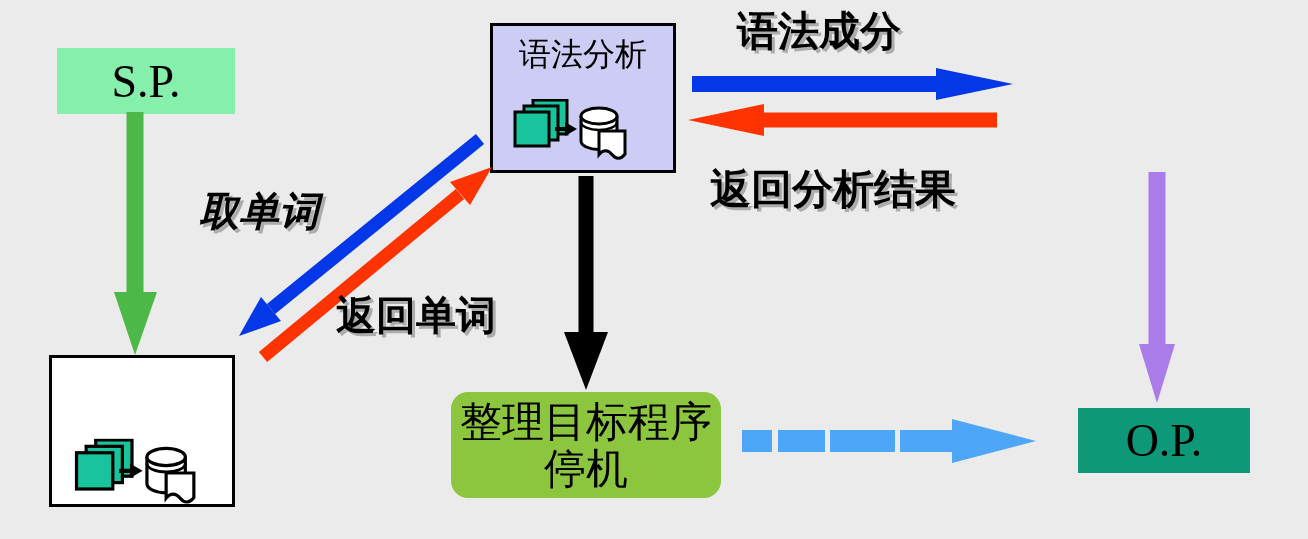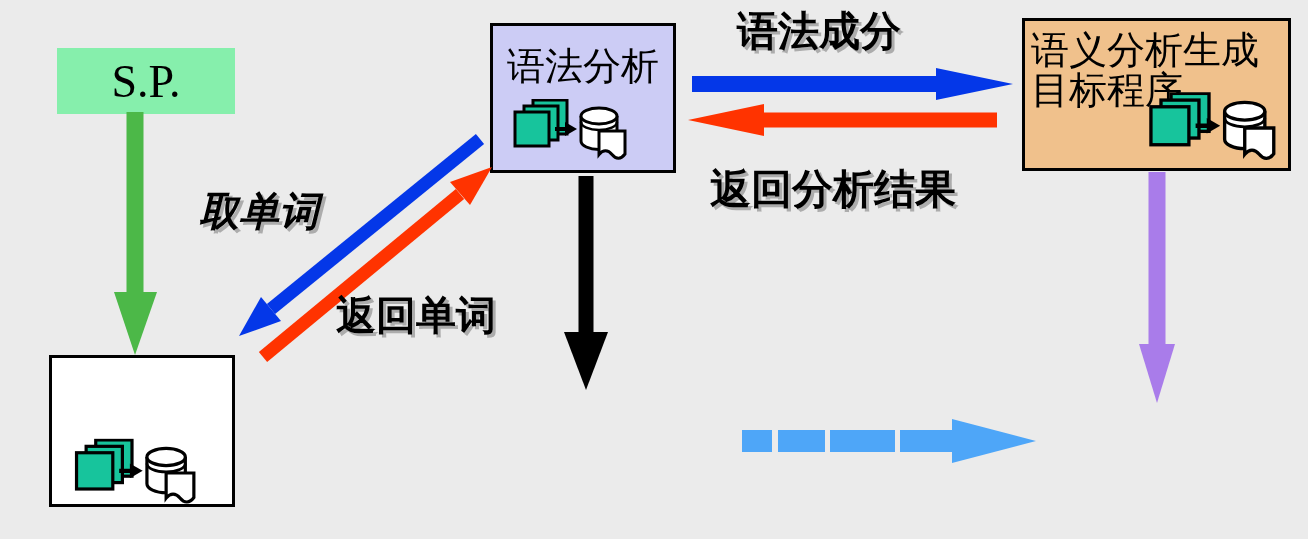--- a/index.html
+++ b/index.html
@@ -22,22 +22,22 @@
   #lexical-box{left:49px;top:355px;width:186px;height:152px;background:#FFFFFF;border:3px solid #000;}
   #syntax-box{left:490px;top:23px;width:186px;height:150px;background:#CCCCF5;border:3px solid #000;}
   #semantic-box{left:1022px;top:18px;width:269px;height:153px;background:#F0C18C;border:3px solid #000;}
   #finish-box{
     left:451px;top:392px;width:270px;height:106px;
     background:#8CC63F;border-radius:17px;
     display:flex;flex-direction:column;justify-content:center;
     text-align:center;font-size:42px;line-height:1.12;color:#000;
   }
   .cjk-title{
-    font-size:38px;color:#000;text-align:center;
-    white-space:nowrap;padding-top:12px;line-height:1.05;margin-top:9px;
+    font-size:32px;color:#000;text-align:center;
+    white-space:nowrap;padding-top:12px;line-height:1.05;
   }
   #semantic-box .cjk-title{text-align:left;padding:1px 0 0 6px;}
   .proc-icon{position:absolute;}
   #lexical-box .proc-icon{left:16px;top:80px;width:128px;height:70px;}
   #syntax-box .proc-icon{left:14px;top:72px;width:120px;height:66px;}
   #semantic-box .proc-icon{right:12px;bottom:4px;width:134px;height:72px;}
   .edge-label{
     position:absolute;font-size:41px;font-weight:bold;color:#000;
     white-space:nowrap;z-index:6;
     text-shadow:3px 3px 0 rgba(95,95,95,0.45);
@@ -74,37 +74,35 @@
     <div class="serif-label">S.P.</div>
   </div>
 
   <div class="box z-box" id="syntax-box">
     <div class="cjk-title">语法分析</div>
     <svg class="proc-icon" viewBox="0 0 120 64">
         <use href="#icon-proc"></use>
       </svg>
   </div>
 
-  <div class="box z-box" id="semantic-box">
-    <div class="cjk-title">
-      <span style="display:block">语义分析生成</span>
-      <span style="display:block">目标程序</span>
-    </div>
-    <svg class="proc-icon" viewBox="0 0 120 64">
-        <use href="#icon-proc"></use>
-      </svg>
-  </div>
 
   <div class="box z-box" id="lexical-box">
     <svg class="proc-icon" viewBox="0 0 120 64">
         <use href="#icon-proc"></use>
       </svg>
   </div>
 
+  <div class="box z-box" id="finish-box">
+    <span>整理目标程序</span>
+    <span>停机</span>
+  </div>
 
+  <div class="box z-box" id="op-box">
+    <div class="serif-label">O.P.</div>
+  </div>
 
   <svg id="arrow-overlay" width="1308" height="539" viewBox="0 0 1308 539">
 
     <g fill="#4CB848">
       <line x1="135" y1="112" x2="135" y2="298" stroke="#4CB848" stroke-width="17"></line>
       <polygon points="114,292 157,292 135,355"></polygon>
     </g>
 
     <g fill="#0437E8">
       <line x1="480" y1="139" x2="271" y2="309" stroke="#0437E8" stroke-width="13"></line>

